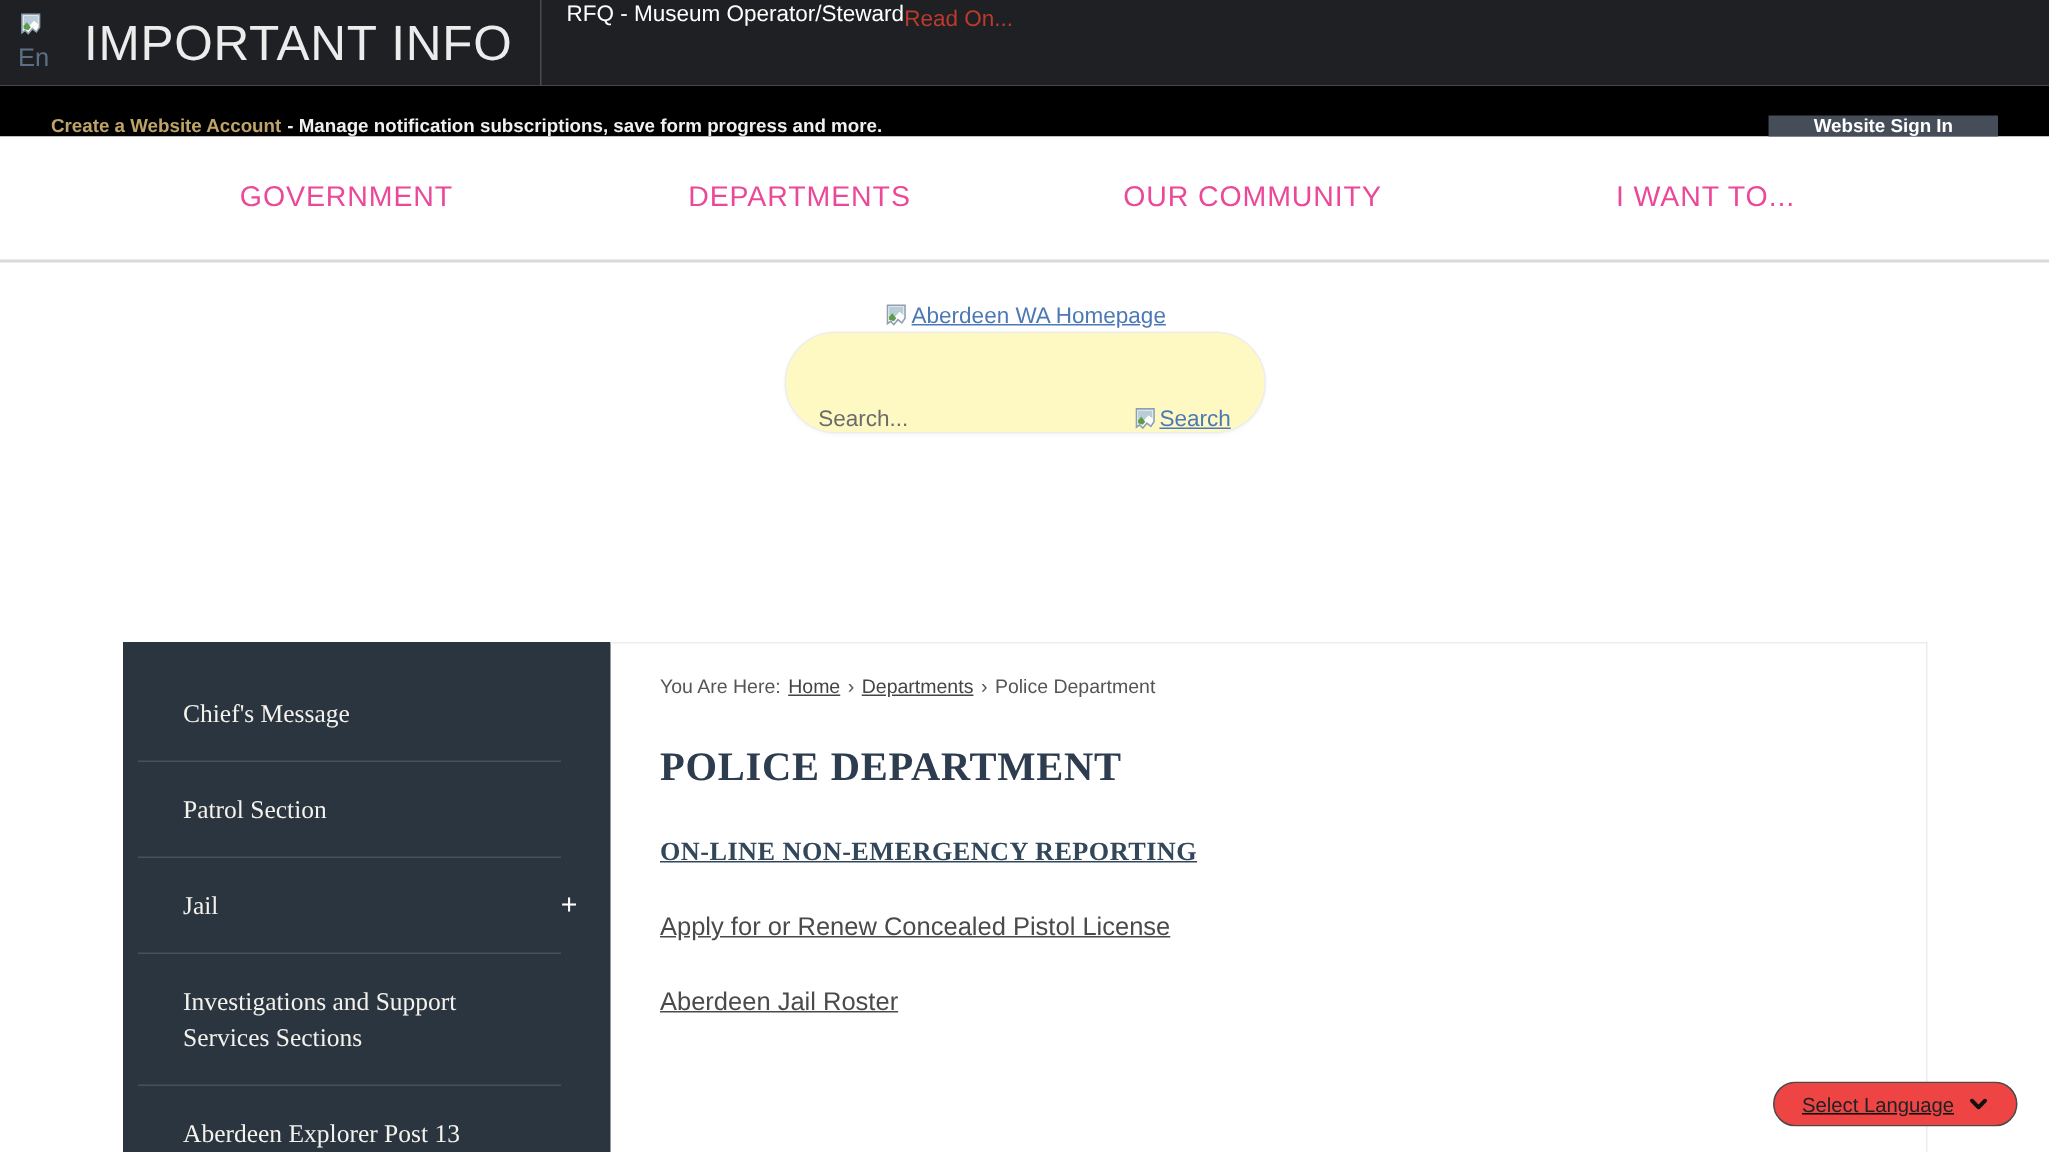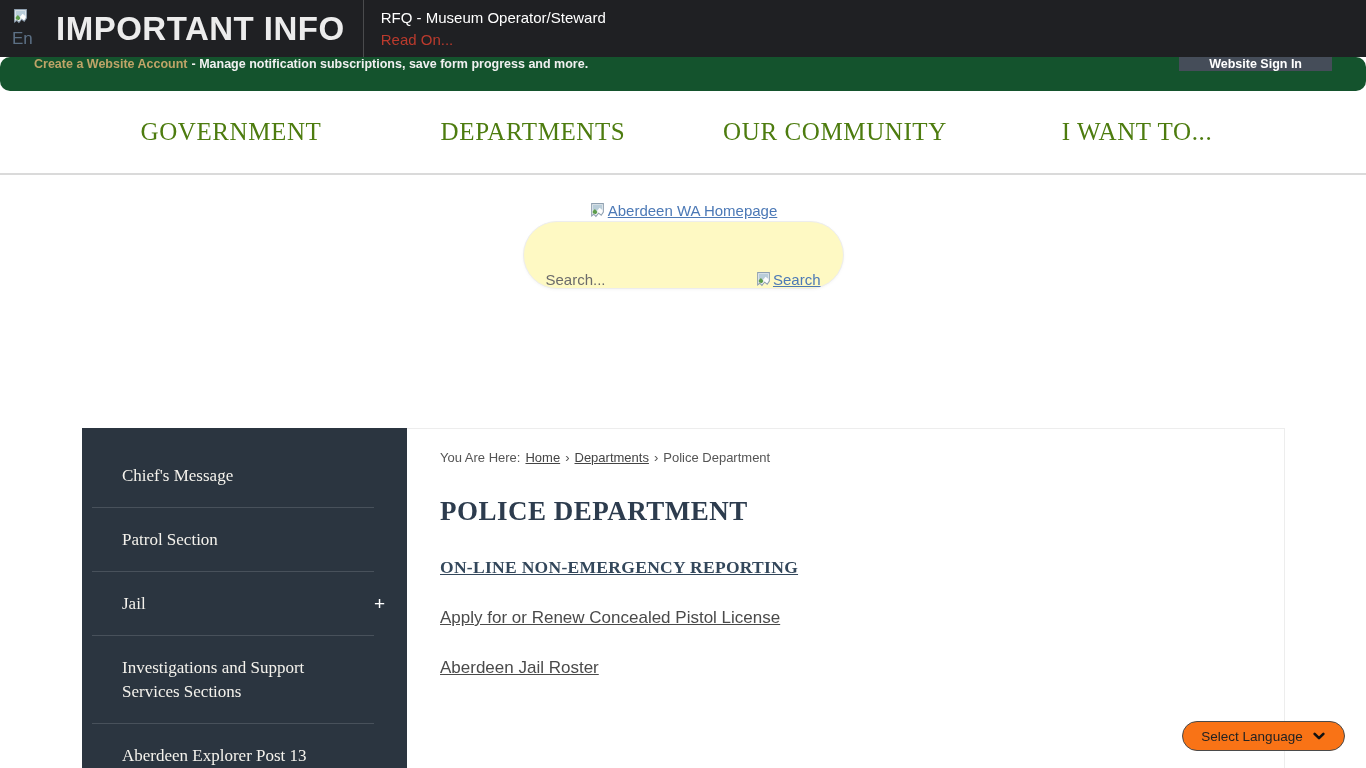--- a/index.html
+++ b/index.html
@@ -6,43 +6,43 @@
   html, body { width: 1366px; height: 768px; overflow: hidden; background: #fff;
     font-family: "Liberation Sans", sans-serif; }
 
   
   .alert-bar { height: 57px; background: #1f2023; display: flex; align-items: stretch; }
   .alert-left { display: flex; align-items: center; padding-left: 12px; }
   .broken-media { display: flex; flex-direction: column; width: 34px; height: 50px;
     margin-top: 8px; overflow: hidden; }
   .broken-media .alt-clip { color: #5c7085; font-size: 17px; line-height: 20px;
     margin-top: 4px; height: 18px; overflow: hidden; }
-  .alert-title { color: #ececec; font-size: 33px; font-weight: bold;
+  .alert-title { color: #ececec; font-size: 33px; font-weight: normal;
     letter-spacing: 0.5px; margin-left: 10px; white-space: nowrap; }
   .alert-divider { width: 1px; background: #4a4b4d; margin-left: 18px; }
-  .alert-notice { display: flex; flex-direction: column; justify-content: center;
+  .alert-notice { display: flex; justify-content: center;
     padding-left: 17px; }
   .notice-title { color: #ffffff; font-size: 15px; line-height: 19px; }
   .notice-link { color: #bb3a2d; font-size: 15px; line-height: 19px; margin-top: 3px;
     text-decoration: none; cursor: pointer; }
 
   
-  .account-bar { height: 34px; background: #14532d; display: flex; align-items: flex-start; border-radius: 10px; }
+  .account-bar { height: 34px; background: #000000; display: flex; align-items: flex-end; }
   .account-text { display: flex; align-items: center; margin-left: 34px;
     font-size: 12.5px; font-weight: bold; color: #f0f0f0; }
   .account-link { color: #bfa468; text-decoration: none; cursor: pointer; margin-right: 4px; }
   .signin-btn { margin-left: auto; margin-right: 34px; border: none; cursor: pointer;
     background: #454d59; color: #ffffff; font-size: 12.5px; font-weight: bold;
     font-family: Liberation Sans, sans-serif; padding: 0 30px; }
 
   
   .main-nav { height: 84px; background: #ffffff; border-bottom: 2px solid #dadada;
     display: flex; align-items: center; padding: 0 78px 0 80px; }
-  .nav-item { flex: 1; text-align: center; font-family: Liberation Serif, serif;
-    font-size: 25px; color: #4d7c0f; letter-spacing: 0.6px; text-decoration: none;
+  .nav-item { flex: 1; text-align: center; font-family: Liberation Sans, sans-serif;
+    font-size: 19px; color: #ec4899; letter-spacing: 0.6px; text-decoration: none;
     cursor: pointer; }
 
   
   .hero { padding-top: 27px; }
   .homepage-link { display: flex; align-items: center; justify-content: center;
     gap: 2px; color: #4c79b6; font-size: 15px; text-decoration: underline;
     cursor: pointer; width: 260px; margin: 0 auto; }
   .search-pill { width: 321px; height: 68px; margin: 2px auto 0;
     border: 1px solid #ededed; border-radius: 34px; background: #fef9c3;
     box-shadow: 0 1px 3px rgba(0,0,0,0.04); display: flex; align-items: flex-end;
@@ -76,22 +76,22 @@
     font-size: 27px; color: #2d3c4e; letter-spacing: 0.5px; margin-top: 31px; }
   .primary-link { display: inline-block; margin-top: 30px;
     font-family: "Liberation Serif", serif; font-weight: bold; font-size: 17.5px;
     color: #33475b; letter-spacing: 0.3px; text-decoration: underline; cursor: pointer; }
   .content-links { margin-top: 12px; }
   .content-link { display: block; margin-top: 30px; font-size: 17px; color: #4a4a4a;
     text-decoration: underline; cursor: pointer; }
 
   
   .lang-pill { position: fixed; right: 21px; bottom: 17px; width: 163px; height: 30px;
-    border: 1px solid #4a4a4a; border-radius: 15px; background: #f97316; display: flex;
-    align-items: center; justify-content: center; gap: 9px; cursor: pointer; }
+    border: 1px solid #4a4a4a; border-radius: 15px; background: #ef4444; display: flex;
+    align-items: center; justify-content: center; gap: 9px; cursor: pointer; text-decoration: underline; }
   .lang-pill span { font-size: 13.5px; color: #222; }
 
   .bi-icon { flex-shrink: 0; }
 </style>
 </head>
 <body>
 
 <header class="alert-bar">
   <div class="alert-left">
     <span class="broken-media">

